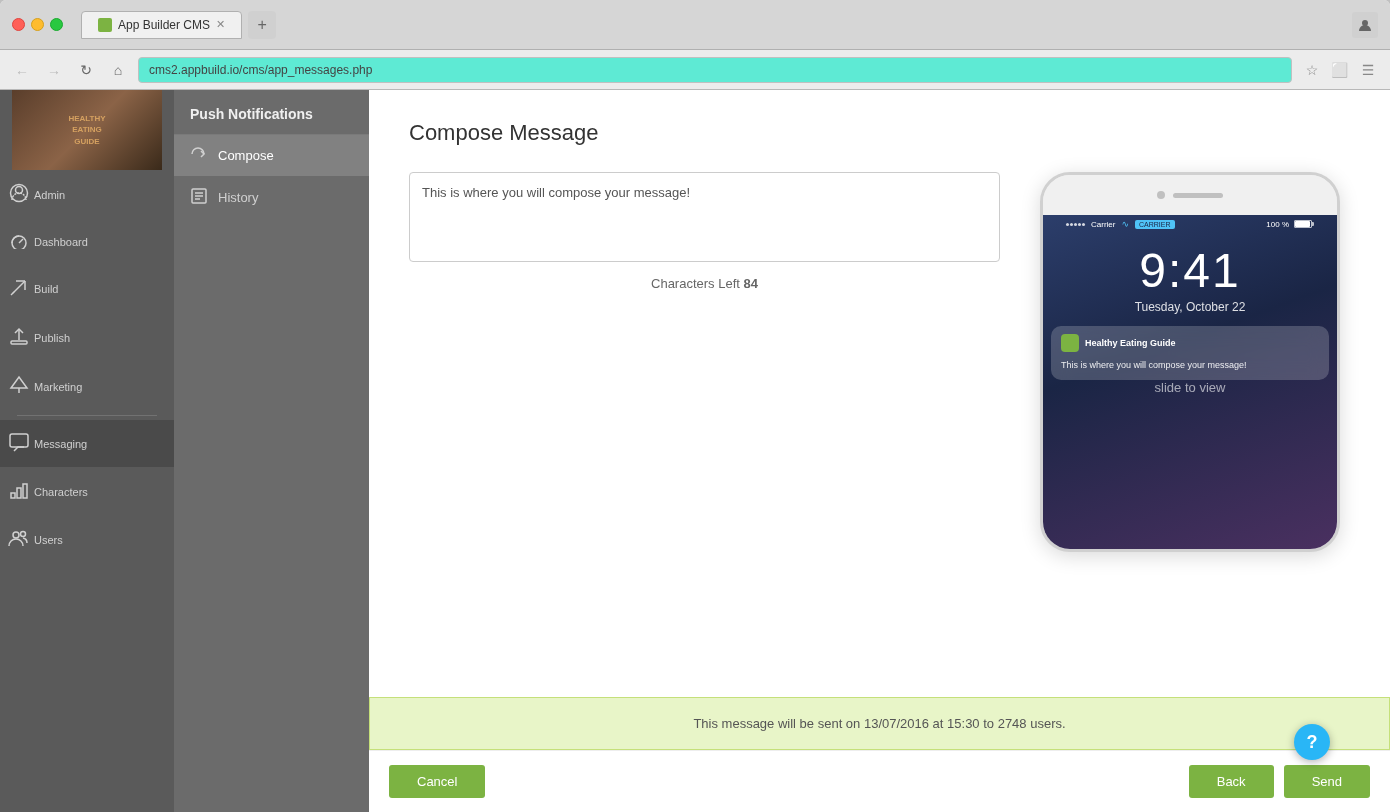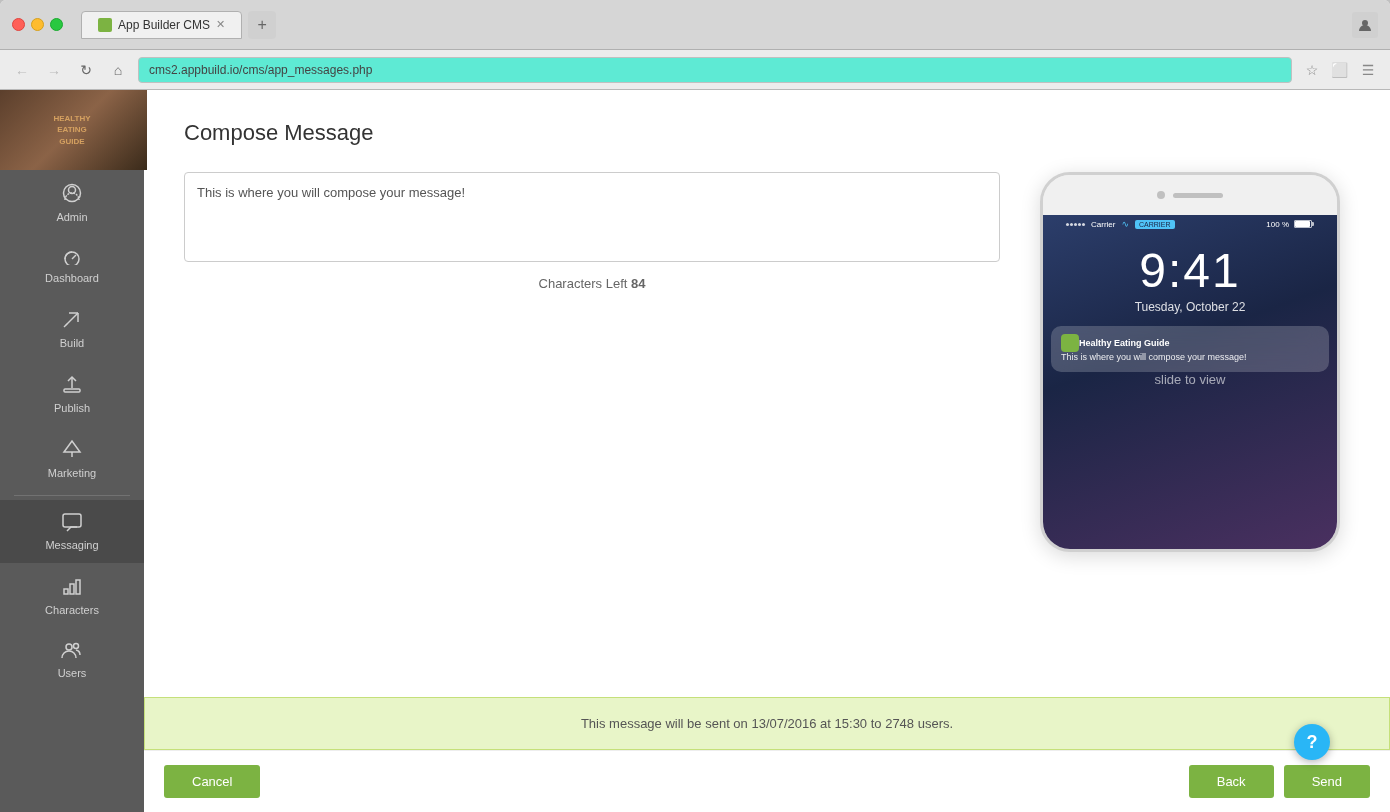--- a/index.html
+++ b/index.html
@@ -24,25 +24,25 @@
     .nav-btn.disabled { color: #bbb; cursor: default; }
     .address-bar { flex: 1; height: 26px; background: #5eead4; border: 1px solid #c0c0c0; border-radius: 4px; padding: 0 10px; font-size: 12px; color: #444; display: flex; align-items: center; }
     .browser-actions { display: flex; gap: 4px; }
     .browser-action-btn { width: 24px; height: 24px; display: flex; align-items: center; justify-content: center; color: #888; font-size: 14px; cursor: pointer; }
     .user-icon-btn { width: 26px; height: 26px; background: #d0d0d0; border-radius: 3px; display: flex; align-items: center; justify-content: center; color: #666; }
 
     
     .app-container { flex: 1; display: flex; overflow: hidden; }
 
     
-    .icon-nav { width: 144px; background: #5a5a5a; display: flex; flex-direction: column; align-items: center; padding-top: 0; }
+    .icon-nav { width: 174px; background: #5a5a5a; display: flex; flex-direction: column; align-items: center; padding-top: 0; }
     .app-logo { width: 150px; height: 80px; background: #3a3a3a; display: flex; align-items: center; justify-content: center; overflow: hidden; }
     .logo-placeholder { width: 100%; height: 100%; background: linear-gradient(135deg, #5a3e2b 0%, #8b6347 50%, #3a2a1a 100%); display: flex; align-items: center; justify-content: center; position: relative; }
 
-    .nav-item { width: 100%; padding: 12px 8px; display: flex; flex-direction: column; align-items: center; gap: 4px; cursor: pointer; color: #d0d0d0; text-decoration: none; }
+    .nav-item { width: 100%; padding: 12px 8px; display: flex; flex-direction: row; align-items: center; gap: 4px; cursor: pointer; color: #d0d0d0; text-decoration: none; }
     .nav-item.messaging-active { background: #4a4a4a; }
     .nav-icon { font-size: 20px; line-height: 1; }
     .nav-label { font-size: 11px; color: #d0d0d0; text-align: center; }
     .nav-divider { width: 80%; height: 1px; background: rgba(255,255,255,0.15); margin: 4px 0; }
 
     
     .secondary-sidebar { width: 195px; background: #6b6b6b; display: flex; flex-direction: column; }
     .secondary-sidebar-title { padding: 16px 16px 12px; font-size: 14px; font-weight: 600; color: #f0f0f0; border-bottom: 1px solid rgba(255,255,255,0.1); }
     .sidebar-menu-item { display: flex; align-items: center; gap: 10px; padding: 12px 16px; cursor: pointer; color: #d0d0d0; font-size: 13px; }
     .sidebar-menu-item.active { background: rgba(255,255,255,0.15); color: #ffffff; }
@@ -73,21 +73,21 @@
     .signal-dots { display: flex; gap: 1px; }
     .signal-dot { width: 3px; height: 3px; background: rgba(255,255,255,0.8); border-radius: 50%; }
     .battery-bar { width: 18px; height: 8px; border: 1px solid rgba(255,255,255,0.7); border-radius: 1px; position: relative; margin-right: 2px; }
     .battery-fill { width: 95%; height: 100%; background: white; border-radius: 1px; }
     .battery-tip { width: 2px; height: 4px; background: rgba(255,255,255,0.7); border-radius: 0 1px 1px 0; position: absolute; right: -3px; top: 50%; transform: translateY(-50%); }
 
     .phone-time { color: white; font-size: 48px; font-weight: 200; text-align: center; padding: 10px 0 2px; letter-spacing: 2px; }
     .phone-date { color: rgba(255,255,255,0.85); font-size: 12px; text-align: center; margin-bottom: 12px; }
 
     .notification-card { background: rgba(255,255,255,0.2); backdrop-filter: blur(10px); margin: 0 8px; border-radius: 10px; padding: 8px 10px; }
-    .notif-header { display: flex; align-items: center; gap: 0; margin-bottom: 0; }
+    .notif-header { display: flex; align-items: center; gap: 6px; margin-bottom: 8px; }
     .notif-app-icon { width: 18px; height: 18px; background: #7cb342; border-radius: 4px; flex-shrink: 0; }
     .notif-app-name { font-size: 9px; font-weight: 600; color: white; }
     .notif-message { font-size: 9px; color: rgba(255,255,255,0.9); line-height: 1.3; }
     .slide-to-view { text-align: center; padding: 0 0 4px; font-size: 13px; color: rgba(255,255,255,0.6); }
 
     
     .info-bar { background: #e8f5c8; border: 1px solid #c5e07a; margin: 0; padding: 18px 20px; font-size: 13px; color: #555; text-align: center; }
 
     
     .action-bar { display: flex; justify-content: space-between; align-items: center; padding: 14px 20px; background: white; border-top: 1px solid #eee; }
@@ -237,20 +237,45 @@
               <circle cx="8" cy="7" r="3"></circle>
               <circle cx="15" cy="6" r="2.5"></circle>
               <path d="M1 18c0-3.9 3.1-7 7-7s7 3.1 7 7"></path>
               <path d="M15 10c2.2.4 4 2.4 4 5"></path>
             </svg>
         </div>
         <span class="nav-label">Users</span>
       </div>
     </div>
 
+    <div class="secondary-sidebar">
+      <div class="secondary-sidebar-title">Push Notifications</div>
+
+      <div class="sidebar-menu-item active">
+        <span class="sidebar-menu-icon">
+          <svg width="16" height="14" viewBox="0 0 16 14" fill="none" stroke="#d0d0d0" stroke-width="1.5">
+              <path d="M1 7 A6 6 0 0 1 13 7"></path>
+              <path d="M10 4 L13 7 L10 10"></path>
+            </svg>
+        </span>
+        <span>Compose</span>
+      </div>
+
+      <div class="sidebar-menu-item">
+        <span class="sidebar-menu-icon">
+          <svg width="16" height="16" viewBox="0 0 16 16" fill="none" stroke="#d0d0d0" stroke-width="1.5">
+              <rect x="1" y="1" width="14" height="14" rx="1"></rect>
+              <line x1="4" y1="5" x2="12" y2="5"></line>
+              <line x1="4" y1="8" x2="12" y2="8"></line>
+              <line x1="4" y1="11" x2="9" y2="11"></line>
+            </svg>
+        </span>
+        <span>History</span>
+      </div>
+    </div>
 
     <div class="main-content">
       <div class="content-area">
         <div class="page-title">Compose Message</div>
 
         <div class="compose-layout">
           <div class="compose-left">
             <textarea class="message-textarea" style="">This is where you will compose your message!</textarea>
             <div class="chars-left">
               <span>Characters Left</span>

